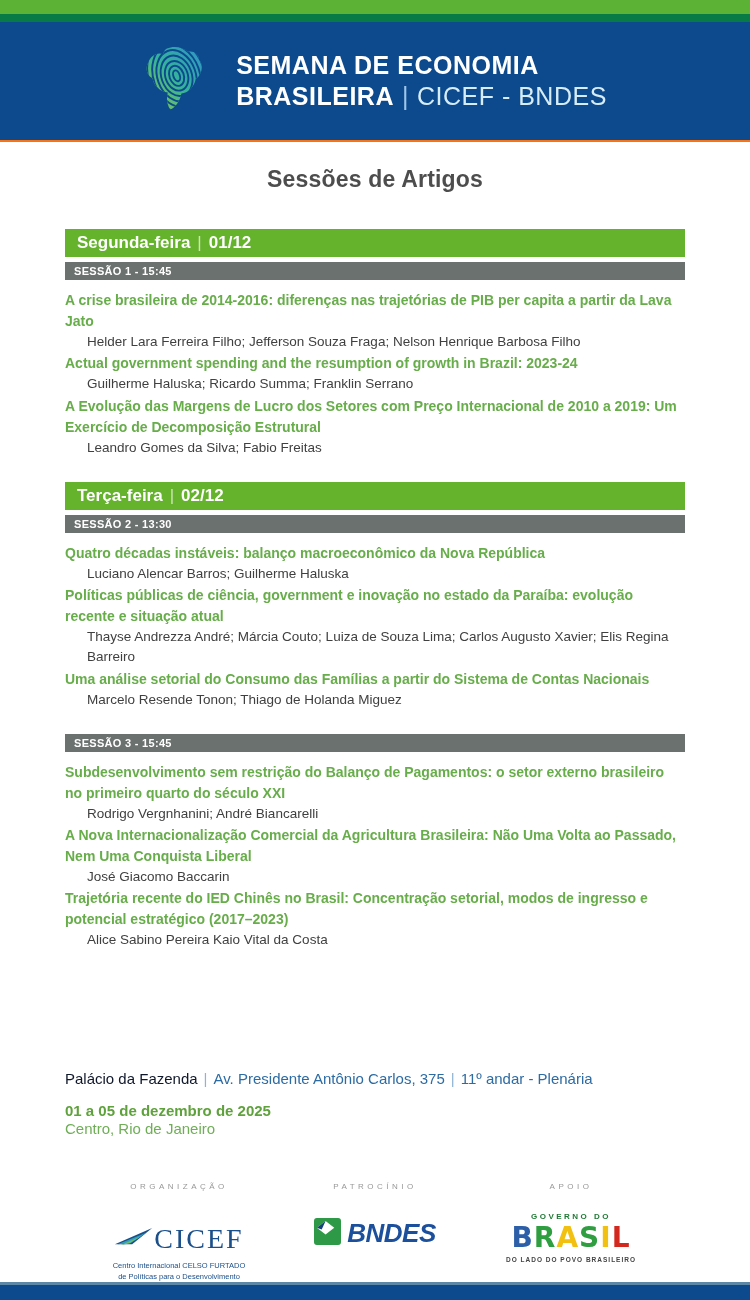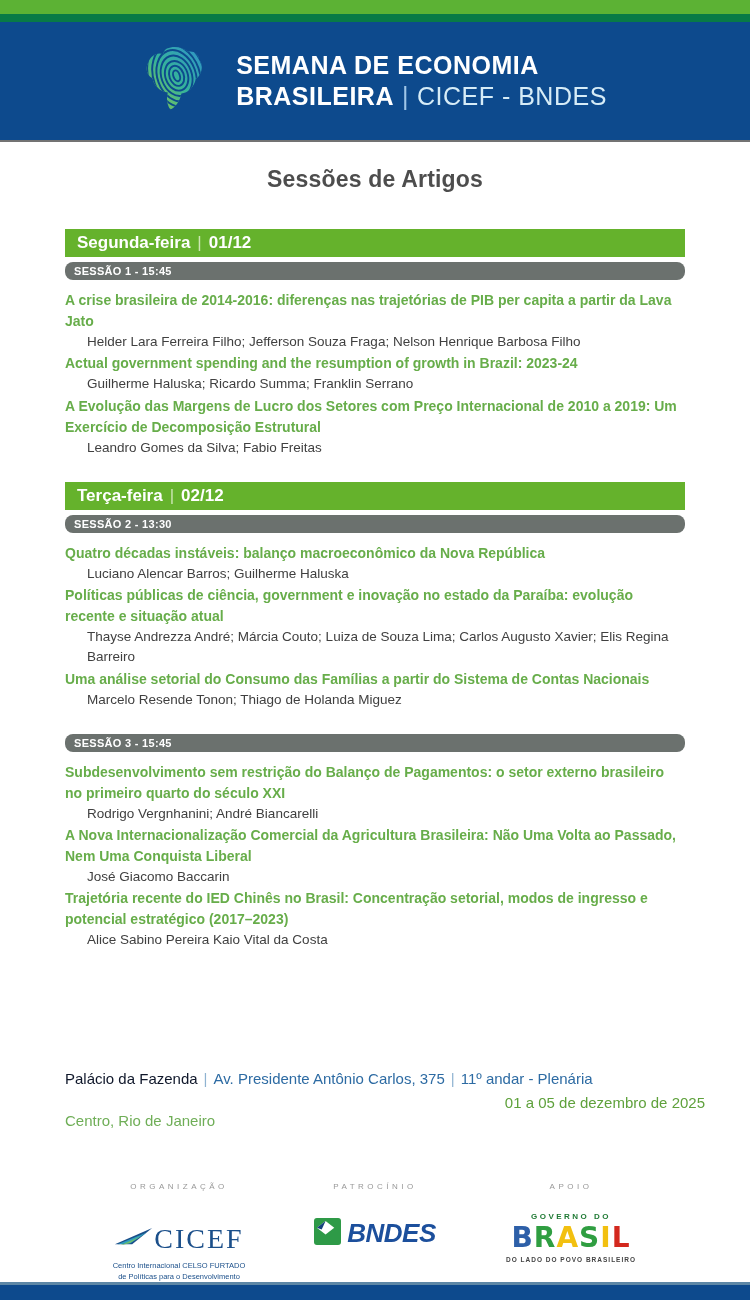--- a/index.html
+++ b/index.html
@@ -5,21 +5,21 @@
   html,body{margin:0;padding:0;}
   body{
     width:750px;height:1300px;position:relative;overflow:hidden;
     background:#ffffff;font-family:"Liberation Sans",sans-serif;
   }
   
   .topbar-green{position:absolute;top:0;left:0;right:0;height:14px;background:#5cb234;}
   .topbar-darkgreen{position:absolute;top:14px;left:0;right:0;height:8px;background:#087a46;}
   .header{
     position:absolute;top:22px;left:0;right:0;height:118px;background:#0d4a8d;
-    border-bottom:2px solid #737373;
+    border-bottom:2px solid #f97316;
     display:flex;align-items:center;justify-content:center;gap:29px;
   }
   .fp-logo{flex:0 0 auto;}
   .logo-text{display:flex;flex-direction:column;line-height:1.25;}
   .lt1{color:#ffffff;font-weight:bold;font-size:25px;letter-spacing:.5px;}
   .lt2{font-size:25px;letter-spacing:.5px;}
   .lt2 .strong{color:#ffffff;font-weight:bold;}
   .lt2 .pipe{color:#9fc6e8;font-weight:300;padding:0 8px;}
   .lt2 .light{color:#d6ecf7;font-weight:300;}
   
@@ -29,31 +29,31 @@
   }
   
   .content{position:absolute;top:229px;left:65px;width:620px;}
   .day-banner{
     background:#65b22c;color:#ffffff;font-weight:bold;font-size:17px;
     padding:4px 12px;line-height:20px;
   }
   .day-sep{color:#cde6b3;font-weight:normal;padding:0 7px;}
   .session-bar{
     background:#6b716e;color:#ffffff;font-weight:bold;font-size:11px;
-    padding:3px 9px;margin-top:5px;letter-spacing:.3px;line-height:12px;border-radius:8px;
+    padding:3px 9px;margin-top:5px;letter-spacing:.3px;line-height:12px;
   }
   .papers{margin-top:10px;margin-bottom:24px;}
   .paper-title{color:#67ad4a;font-weight:bold;font-size:14px;line-height:1.5;}
   .paper-authors{color:#404040;font-size:13.5px;line-height:1.5;padding-left:22px;margin-bottom:1px;}
   
   .venue{position:absolute;top:1070px;left:65px;width:640px;font-size:15px;}
   .venue-line1{color:#2d6ba3;}
   .venue-name{color:#0f172a;font-weight:normal;}
   .venue-sep{color:#8fb3d1;padding:0 6px;}
-  .venue-dates{margin-top:7px;font-weight:normal;color:#5fa13c;text-align:right;}
+  .venue-dates{margin-top:15px;font-weight:bold;color:#5fa13c;}
   .venue-city{color:#6fae57;margin-top:1px;}
   
   .logos{position:absolute;top:1182px;left:0;width:100%;display:flex;justify-content:center;gap:56px;align-items:flex-start;}
   .logo-col{display:flex;flex-direction:column;align-items:center;min-width:140px;}
   .logo-label{font-size:8px;letter-spacing:3.5px;color:#989898;margin-bottom:13px;}
   .cicef-row{display:flex;align-items:center;margin-top:19px;}
   .cicef-name{font-family:"Liberation Serif",serif;font-size:28px;color:#1b4f8a;letter-spacing:2px;}
   .cicef-sub{font-size:7.5px;color:#1b4f8a;text-align:center;line-height:1.5;margin-top:5px;}
   .bndes-row{display:flex;align-items:center;gap:6px;margin-top:14px;}
   .bndes-name{font-size:26px;font-weight:bold;font-style:italic;color:#1c4f9c;letter-spacing:-.5px;}

